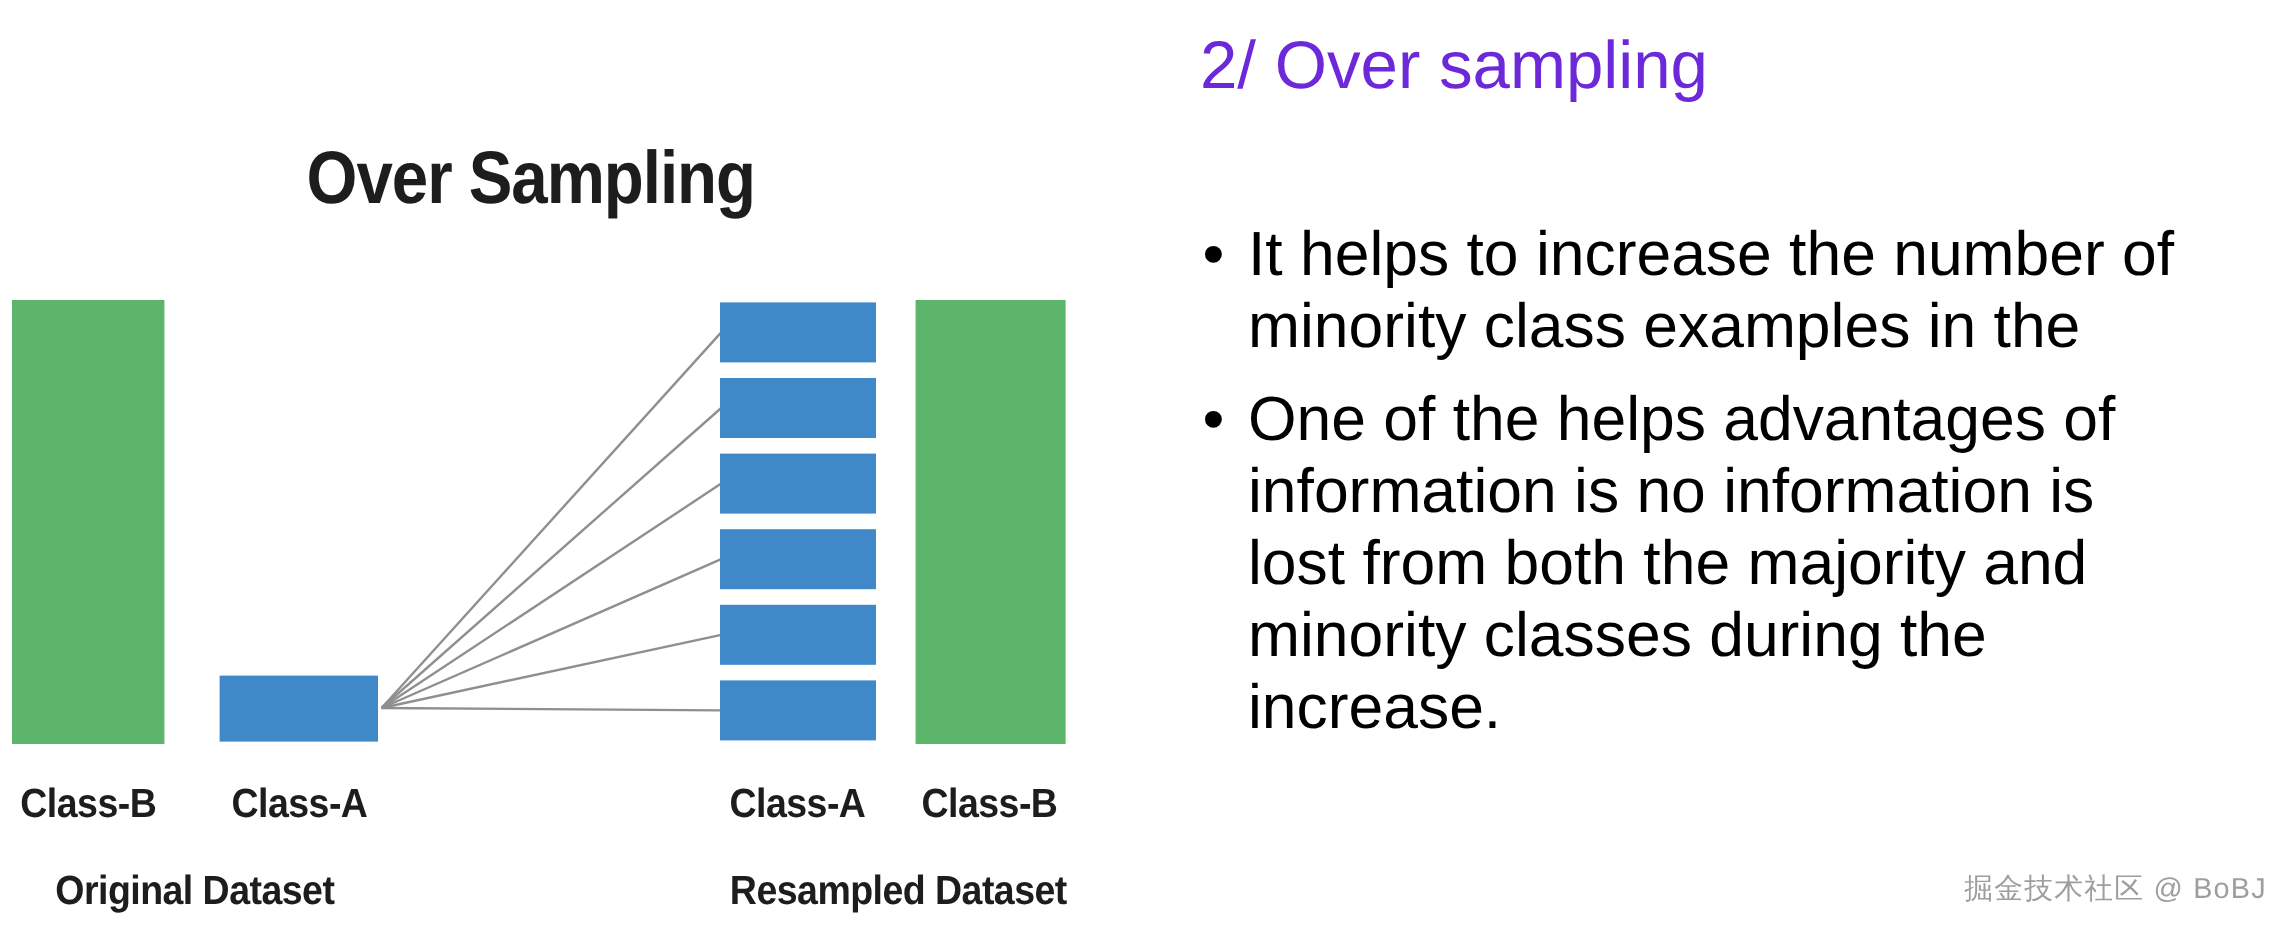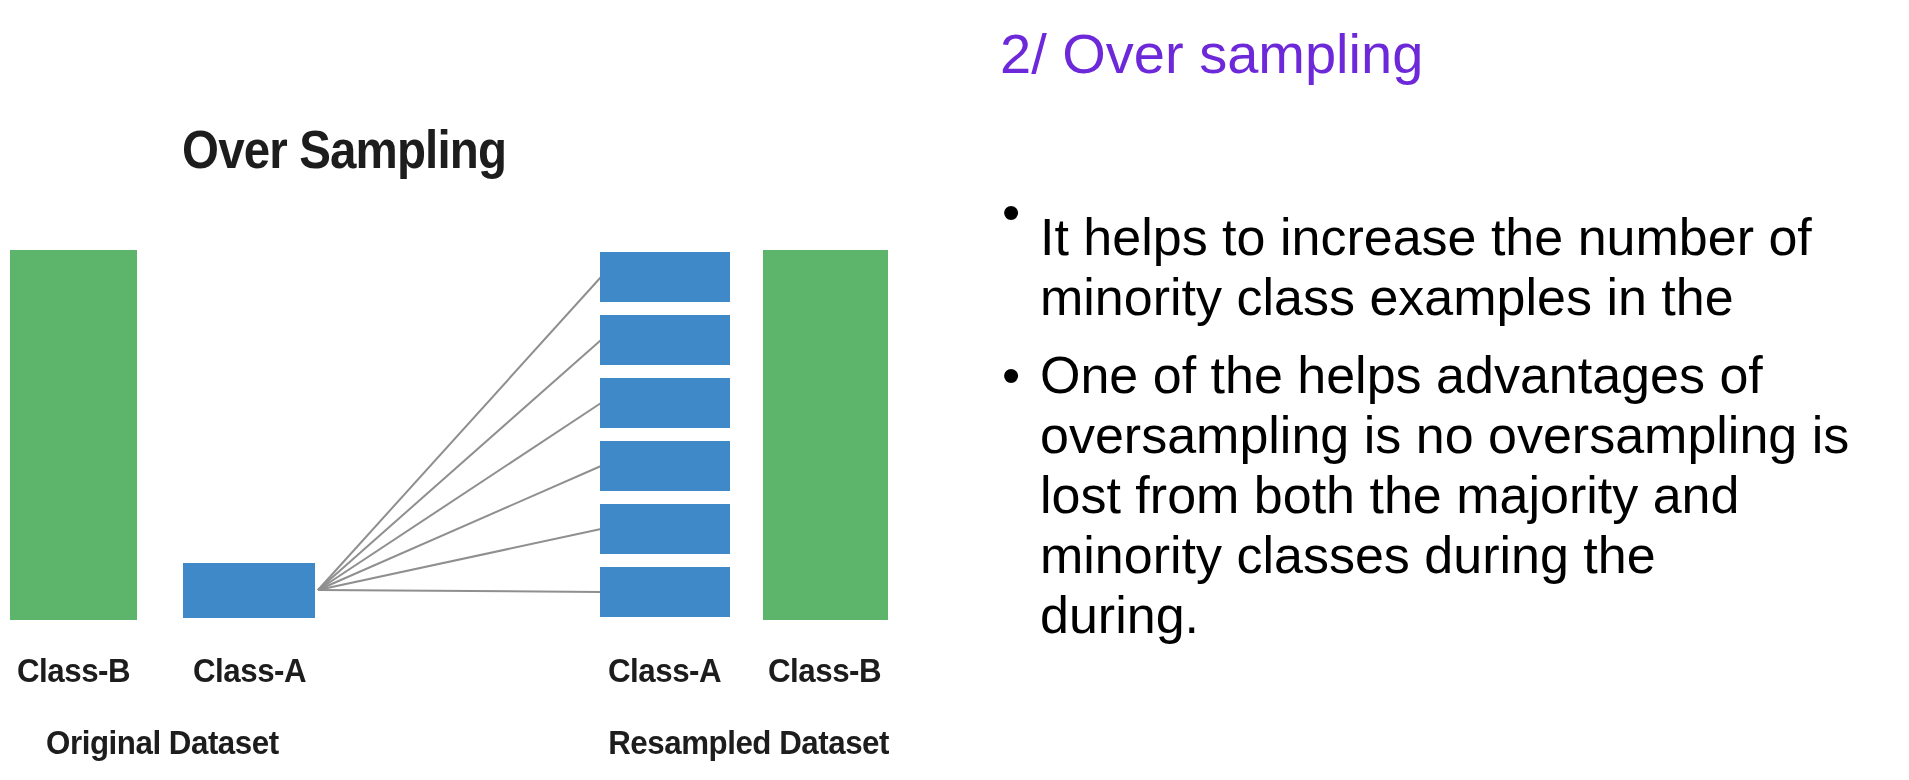--- a/index.html
+++ b/index.html
@@ -5,21 +5,21 @@
   html,body { margin:0; padding:0; background:#fff; }
   .canvas {
     position:relative; width:1909px; height:780px;
     background:#ffffff; overflow:hidden;
     font-family:"Liberation Sans", sans-serif;
   }
 
   
   .diagram-title {
     position:absolute; left:160px; top:118px; width:565px;
-    text-align:left; font-size:54px; font-weight:700; color:#1d1d1d;
+    text-align:center; font-size:62px; font-weight:700; color:#1d1d1d;
     line-height:62px; white-space:nowrap;
   }
   .diagram-title > span { display:inline-block; transform:scaleX(0.88); transform-origin:center; letter-spacing:-1px; }
 
   .bar { position:absolute; }
   .bar-green-left  { left:10px;  top:250px; width:127px; height:370px; background:#5cb56a; }
   .bar-blue-left   { left:183px; top:563px; width:132px; height:55px;  background:#4089c8; }
   .bar-green-right { left:763px; top:250px; width:125px; height:370px; background:#5cb56a; }
 
   .stack {
@@ -123,31 +123,32 @@
   </div>
   <div class="dataset-label lbl-resampled" style="color: rgb(29, 29, 29);">
     <span>Resampled Dataset</span>
   </div>
 
   <div class="heading" style="color: #6d28d9;">2/ Over sampling</div>
 
   <ul class="bullets">
     <li>
       <span class="bullet-dot" style="color: rgb(0, 0, 0);">•</span>
-      <div class="bullet-lines" style="color: rgb(0, 0, 0); margin-top: 25px;">
+      <div class="bullet-lines" style="color: rgb(0, 0, 0);">
         <div>It helps to increase the number of</div>
         <div>minority class examples in the</div>
       </div>
     </li>
     <li>
       <span class="bullet-dot" style="color: rgb(0, 0, 0);">•</span>
       <div class="bullet-lines" style="color: rgb(0, 0, 0);">
         <div>One of the helps advantages of</div>
-        <div>oversampling is no oversampling is</div>
+        <div>information is no information is</div>
         <div>lost from both the majority and</div>
         <div>minority classes during the</div>
-        <div>during.</div>
+        <div>increase.</div>
       </div>
     </li>
   </ul>
 
+  <div class="watermark" style="color: rgb(158, 158, 158);">掘金技术社区 @ BoBJ</div>
 
 </div>
 
 </body></html>

